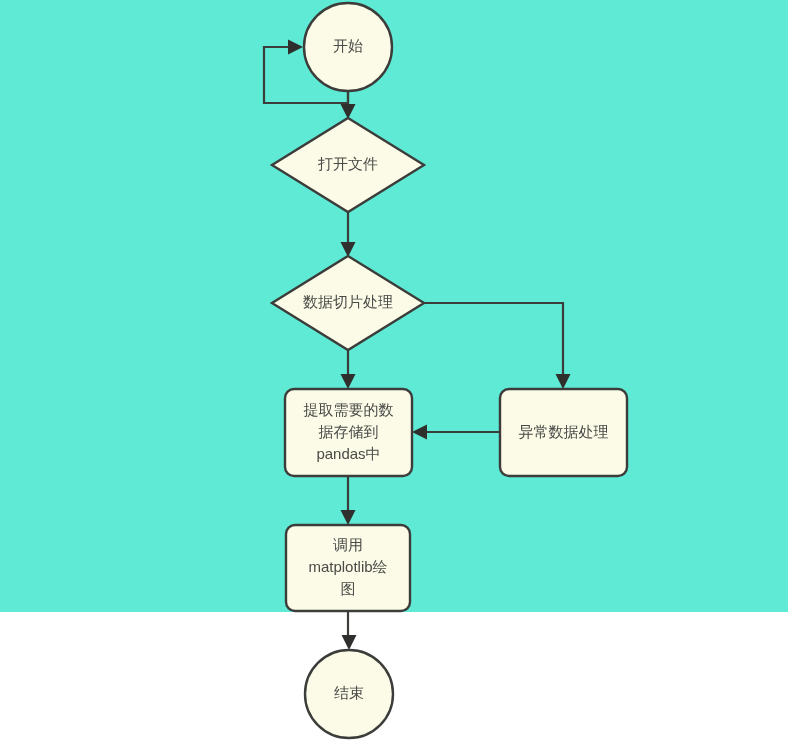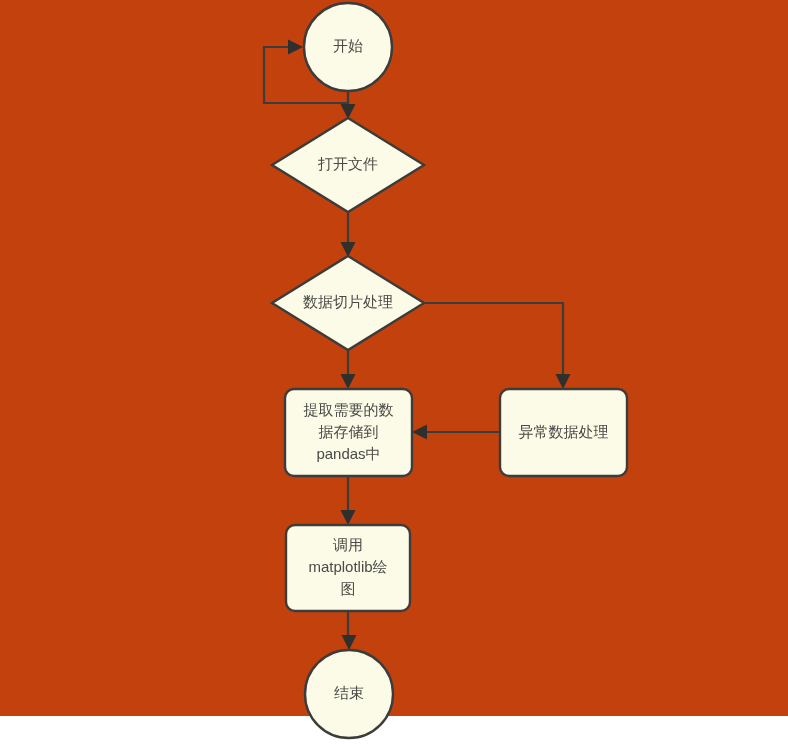--- a/index.html
+++ b/index.html
@@ -9,22 +9,22 @@
   }
   body {
     width: 788px;
     height: 744px;
     font-family: "Liberation Sans", "DejaVu Sans", sans-serif;
     overflow: hidden;
   }
   #flowchart-canvas {
     position: relative;
     width: 788px;
-    height: 716px;
-    background: #c2410c;
+    height: 612px;
+    background: #5eead4;
   }
   svg.diagram {
     position: absolute;
     top: 0;
     left: 0;
     width: 788px;
     height: 744px;
   }
   .node-shape {
     fill: #fbfbe7;

